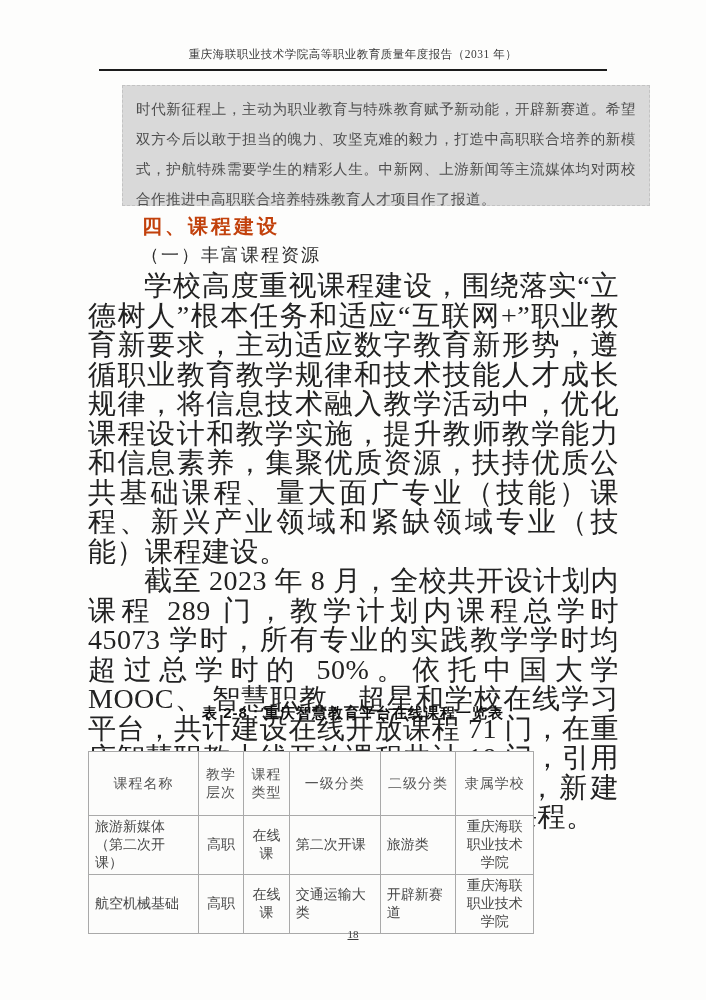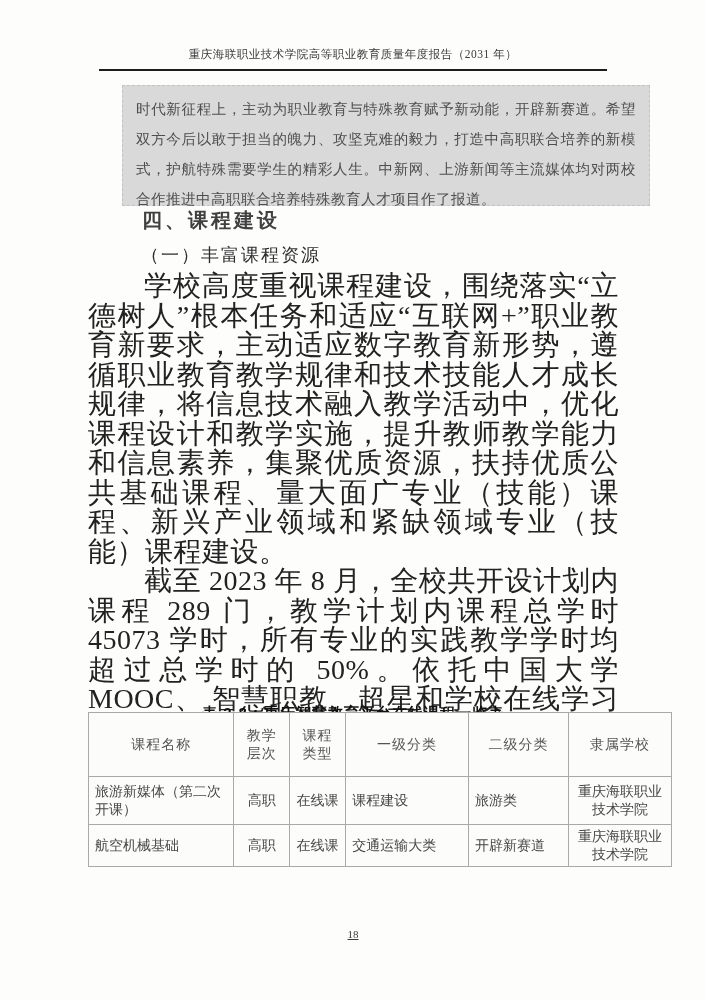--- a/index.html
+++ b/index.html
@@ -42,25 +42,25 @@
     font-size: 14.5px;
     line-height: 30px;
     letter-spacing: 0.5px;
     text-align: justify;
     color: #4e4e4e;
     margin-left: 34px;
   }
 
   .h1 {
     position: absolute;
-    top: 207px; left: 142px;
+    top: 213px; left: 142px;
     font-size: 20px;
     font-weight: bold;
     letter-spacing: 3px;
-    color: #404040;
+    color: #c2410c;
   }
   .h2 {
     position: absolute;
     top: 243px; left: 141px;
     font-size: 18px;
     letter-spacing: 2px;
     color: #2c2c2c;
   }
 
   .content {
@@ -84,22 +84,22 @@
     text-align: center;
     font-family: Liberation Sans, sans-serif;
     font-size: 15px;
     font-weight: bold;
     letter-spacing: 1px;
     color: #111;
   }
 
   .course-table {
     position: absolute;
-    top: 712px; left: 88px;
-    width: 584px;
+    top: 751px; left: 88px;
+    width: 446px;
     border-collapse: collapse;
     font-size: 14px;
     color: #474747;
   }
   .course-table th, .course-table td {
     border: 1px solid #a9a9a9;
     padding: 2px 6px;
     font-weight: normal;
     background: #fcfcfb;
   }
@@ -162,21 +162,21 @@
         <th>一级分类</th>
         <th>二级分类</th>
         <th>隶属学校</th>
       </tr>
     </thead>
     <tbody>
       <tr class="row-1">
         <td class="td-left">旅游新媒体（第二次开课）</td>
         <td class="td-center">高职</td>
         <td class="td-center">在线课</td>
-        <td class="td-left">课程建设</td>
+        <td class="td-left">第二次开课</td>
         <td class="td-left">旅游类</td>
         <td class="td-center">重庆海联职业技术学院</td>
       </tr>
       <tr class="row-2">
         <td class="td-left">航空机械基础</td>
         <td class="td-center">高职</td>
         <td class="td-center">在线课</td>
         <td class="td-left">交通运输大类</td>
         <td class="td-left">开辟新赛道</td>
         <td class="td-center">重庆海联职业技术学院</td>

